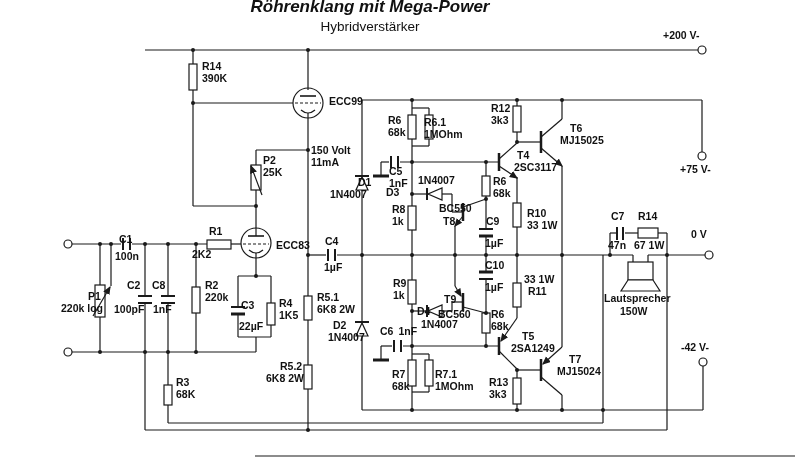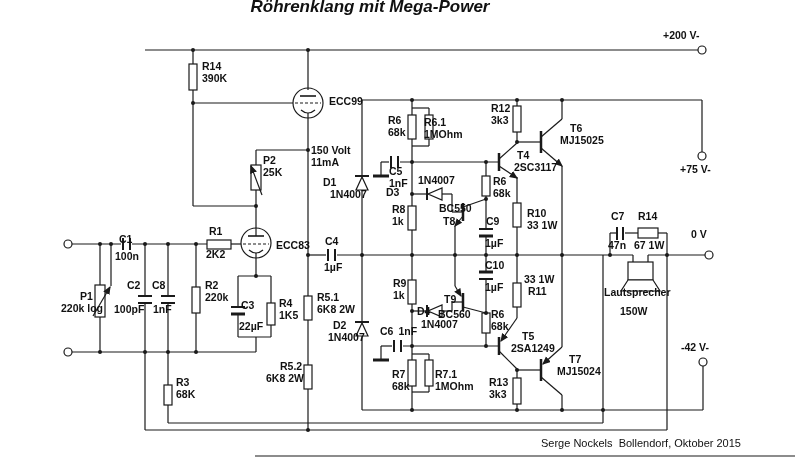--- a/index.html
+++ b/index.html
@@ -386,20 +386,21 @@
         <circle cx="486" cy="313" r="2"></circle>
     <circle cx="517" cy="142" r="2"></circle>
         <circle cx="517" cy="370" r="2"></circle>
     <circle cx="412" cy="346" r="2"></circle>
         <circle cx="486" cy="346" r="2"></circle>
     <circle cx="308" cy="430" r="2"></circle>
   </g>
 </svg>
 
 <div class="title">Röhrenklang mit Mega-Power</div>
+<div class="subtitle">Hybridverstärker</div>
 
 <div class="lb" style="left:663px;top:30px">
       <span>+200 V-</span>
     </div>
 <div class="lb" style="left:680px;top:164px">
       <span>+75 V-</span>
     </div>
 <div class="lb" style="left:691px;top:229px">
       <span>0 V</span>
     </div>
@@ -419,36 +420,36 @@
     </div>
 
 <div class="lb" style="left:202px;top:61px">
       <span>R14</span>
       <span>390K</span>
     </div>
 <div class="lb" style="left:263px;top:155px">
       <span>P2</span>
       <span>25K</span>
     </div>
-<div class="lb" style="left:80px;top:291px">
+<div class="lb" style="left:88px;top:291px">
       <span>P1</span>
     </div>
 <div class="lb" style="left:61px;top:303px">
       <span>220k log</span>
     </div>
 <div class="lb" style="left:119px;top:234px">
       <span>C1</span>
     </div>
 <div class="lb" style="left:115px;top:251px">
       <span>100n</span>
     </div>
 <div class="lb" style="left:209px;top:226px">
       <span>R1</span>
     </div>
-<div class="lb" style="left:206px;top:249px">
+<div class="lb" style="left:192px;top:249px">
       <span>2K2</span>
     </div>
 <div class="lb" style="left:127px;top:280px">
       <span>C2</span>
     </div>
 <div class="lb" style="left:114px;top:304px">
       <span>100pF</span>
     </div>
 <div class="lb" style="left:152px;top:280px">
       <span>C8</span>
@@ -483,21 +484,21 @@
 <div class="lb" style="left:317px;top:292px">
       <span>R5.1</span>
       <span>6K8 2W</span>
     </div>
 <div class="lb" style="left:280px;top:361px">
       <span>R5.2</span>
     </div>
 <div class="lb" style="left:266px;top:373px">
       <span>6K8 2W</span>
     </div>
-<div class="lb" style="left:323px;top:177px">
+<div class="lb" style="left:358px;top:177px">
       <span>D1</span>
     </div>
 <div class="lb" style="left:330px;top:189px">
       <span>1N4007</span>
     </div>
 <div class="lb" style="left:333px;top:320px">
       <span>D2</span>
     </div>
 <div class="lb" style="left:328px;top:332px">
       <span>1N4007</span>
@@ -622,22 +623,21 @@
     </div>
 <div class="lb" style="left:608px;top:240px">
       <span>47n</span>
     </div>
 <div class="lb" style="left:638px;top:211px">
       <span>R14</span>
     </div>
 <div class="lb" style="left:634px;top:240px">
       <span>67 1W</span>
     </div>
-<div class="lb" style="left:604px;top:287px">
+<div class="lb" style="left:604px;top:293px">
       <span>Lautsprecher</span>
     </div>
 <div class="lb" style="left:620px;top:306px">
       <span>150W</span>
     </div>
 
-<div class="sig">Serge Nockels  Bollendorf, Oktober 2015</div>
 
 </div>
 
 </body></html>

